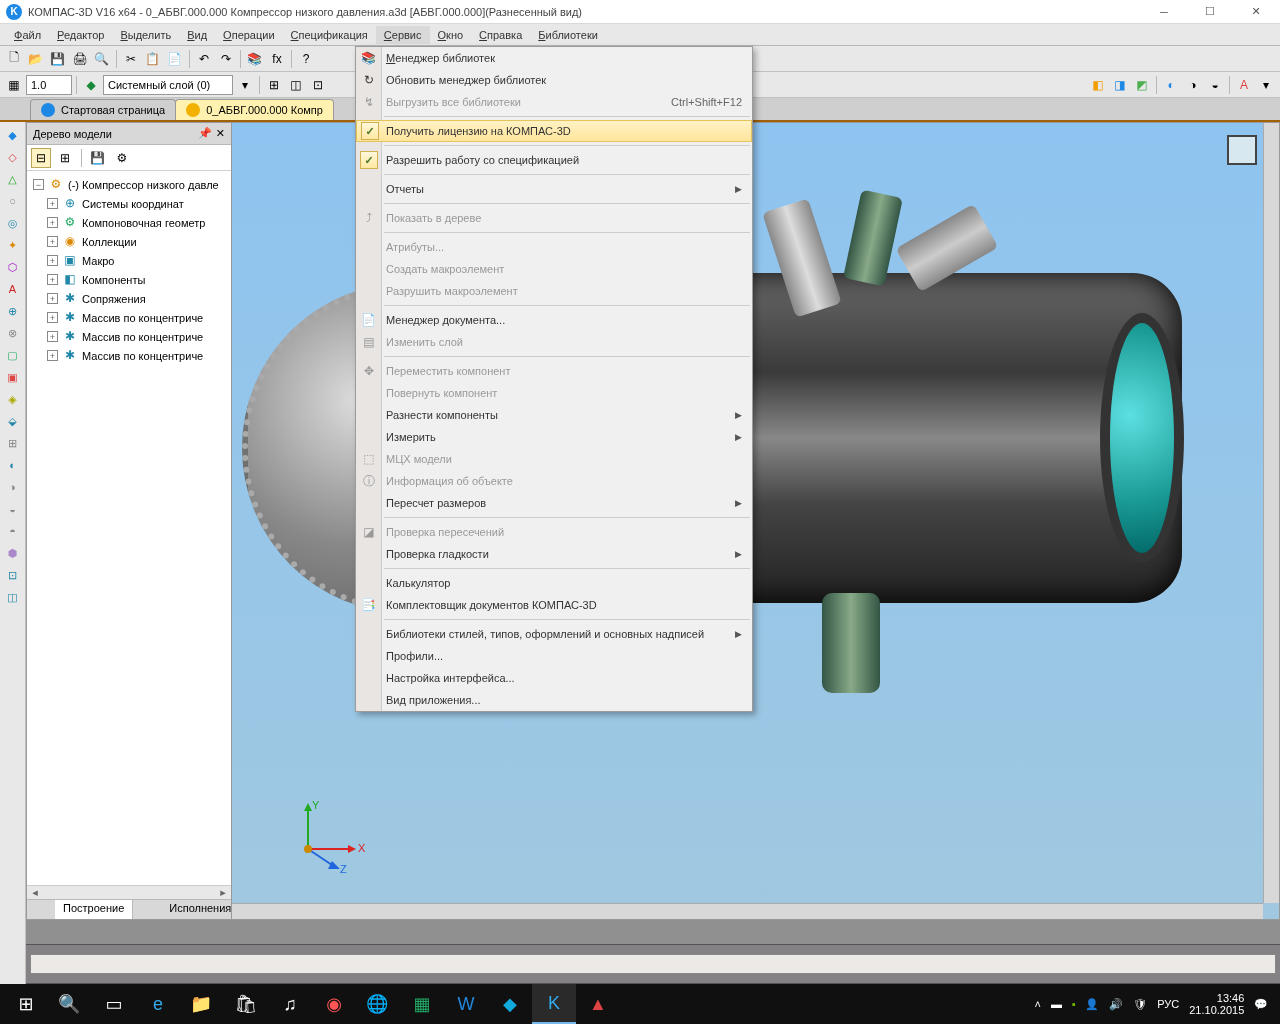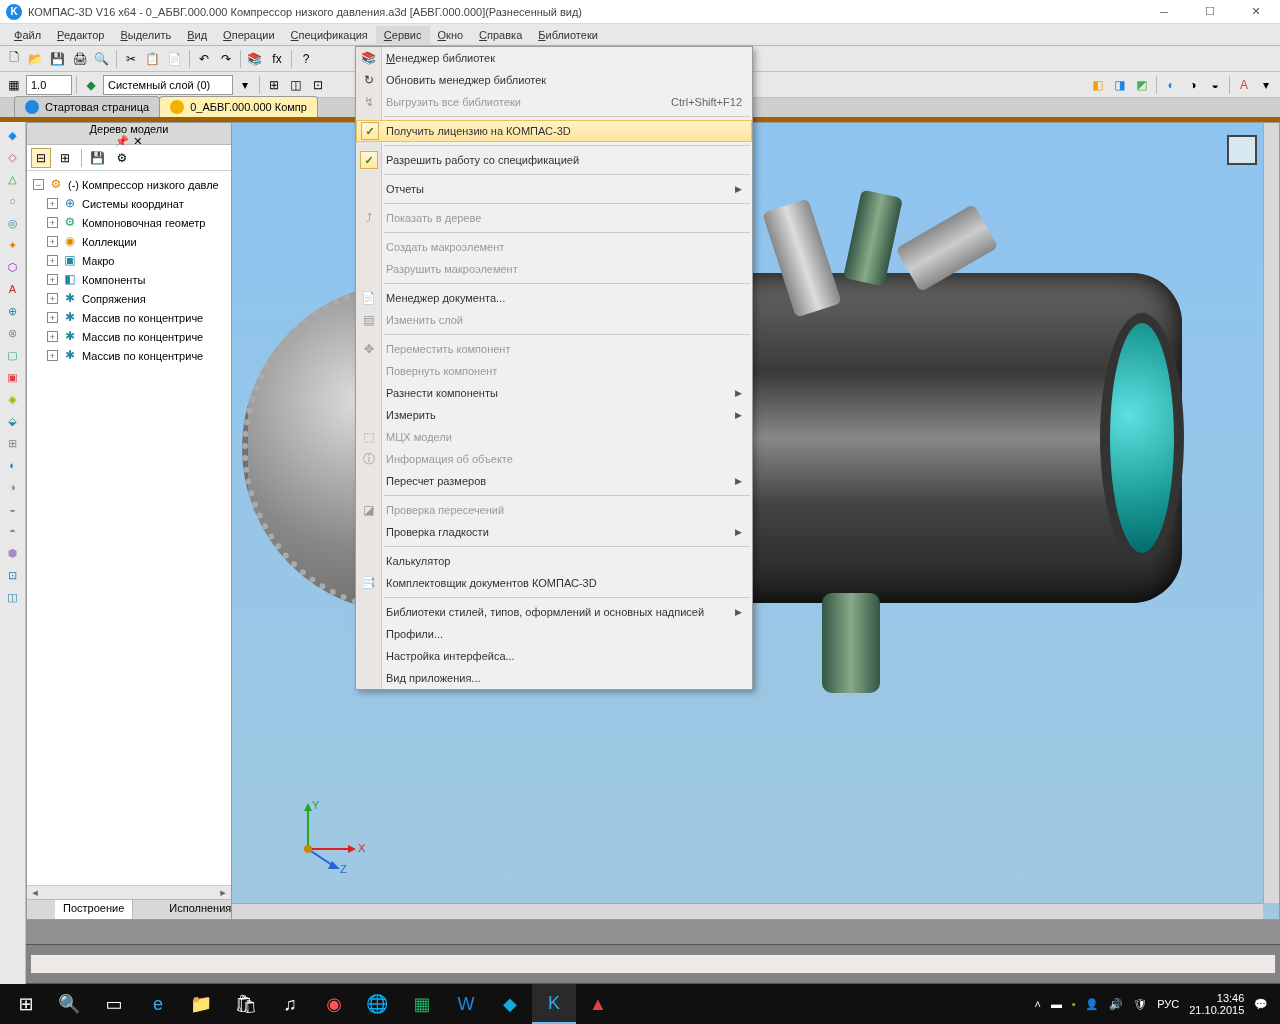--- a/index.html
+++ b/index.html
@@ -16,37 +16,37 @@
 .toolbar { height:26px; background:#e8e8e8; border-bottom:1px solid #c0c0c0; display:flex; align-items:center; padding:0 4px; gap:2px; }
 .tb-btn { width:20px; height:20px; border:1px solid transparent; display:flex; align-items:center; justify-content:center; cursor:pointer; font-size:12px; }
 .tb-sep { width:1px; height:18px; background:#b8b8b8; margin:0 2px; }
 .tb-input { height:20px; border:1px solid #999; background:#fff; padding:0 4px; font-size:11px; }
 .main { display:flex; height:calc(100% - 24px - 22px - 26px - 26px - 24px - 40px); }
 .leftbar { width:26px; background:#e8e8e8; border-right:1px solid #c0c0c0; display:flex; flex-direction:column; align-items:center; padding-top:4px; gap:4px; }
 .leftbar .vb { width:18px; height:18px; cursor:pointer; font-size:11px; text-align:center; line-height:18px; }
 .content { flex:1; display:flex; flex-direction:column; position:relative; }
 .dockrow { display:flex; flex:1; min-height:0; }
 .tree-panel { width:206px; background:#fff; border:1px solid #999; display:flex; flex-direction:column; }
-.tree-hdr { height:22px; background:#d8d8d8; display:flex; align-items:center; padding:0 6px; border-bottom:1px solid #b8b8b8; justify-content:space-between;flex-direction:column; }
+.tree-hdr { height:22px; background:#d8d8d8; display:flex; align-items:center; padding:0 6px; border-bottom:1px solid #b8b8b8; justify-content:space-between; }
 .tree-hdr .btns { display:flex; gap:4px; }
 .tree-toolbar { height:26px; border-bottom:1px solid #d0d0d0; display:flex; align-items:center; padding:0 4px; gap:4px; }
 .tree-body { flex:1; overflow:hidden; padding:4px 0 4px 6px; background:#fff; }
 .tree-node { display:flex; align-items:center; height:19px; white-space:nowrap; cursor:pointer; }
 .tree-node .exp { width:11px; height:11px; border:1px solid #888; background:#fff; margin-right:4px; display:flex; align-items:center; justify-content:center; font-size:9px; color:#666; }
 .tree-node .ic { width:16px; height:16px; margin-right:4px; font-size:12px; text-align:center; }
 .tree-node.l0 { padding-left:0px; }
 .tree-node.l1 { padding-left:14px; }
 .tree-ftr { height:20px; background:#d8d8d8; border-top:1px solid #b8b8b8; display:flex; }
 .tree-tab { padding:2px 8px; border-right:1px solid #b8b8b8; font-size:11px; cursor:pointer;margin-left:28px; }
 .tree-tab.active { background:#fff; }
 .viewport { flex:1; background:linear-gradient(#8ec4f0,#a0c8e0); position:relative; border:1px solid #999; border-left:none; overflow:hidden; }
 .viewport .scroll-h { position:absolute; bottom:0; left:0; right:16px; height:16px; background:#d8d8d8; border-top:1px solid #aaa; }
 .viewport .scroll-v { position:absolute; right:0; top:0; bottom:16px; width:16px; background:#d8d8d8; border-left:1px solid #aaa; }
 .axis { position:absolute; left:56px; bottom:40px; }
-.tab-strip { height:24px; background:#d0cfd0; display:flex; align-items:flex-end; padding-left:14px; gap:0; border-bottom:5px solid #a16207; }
+.tab-strip { height:24px; background:#d0cfd0; display:flex; align-items:flex-end; padding-left:30px; gap:0; border-bottom:2px solid #a16207; }
 .doctab { height:21px; padding:3px 10px; background:#d0cfd0; border:1px solid #999; border-bottom:none; border-radius:4px 4px 0 0; margin-right:-1px; display:flex; align-items:center; gap:6px; cursor:pointer; }
 .doctab.active { background:#fff2b0; }
 .doctab .tabicon { width:14px; height:14px; background:#1e88e5; border-radius:50%; }
 .doctab.yel .tabicon { background:#f2b100; }
 .status { height:20px; background:#e8e8e8; border-top:1px solid #b0b0b0; display:flex; align-items:center; padding:0 6px; color:#444; }
 .timeline { height:40px; background:#848284; border-top:1px solid #555; border-bottom:1px solid #555; display:flex; align-items:center; padding:4px; }
 .timeline-inner { flex:1; height:20px; background:#ece9e7; border:1px solid #888; }
 .dropdown { position:absolute; top:46px; left:355px; width:398px; background:#f0f0f0; border:1px solid #9b9b9b; box-shadow:3px 3px 6px rgba(0,0,0,.3); z-index:100; }
 .dd-left { position:absolute; left:0; top:0; bottom:0; width:26px; background:#e8e5e3; border-right:1px solid #ccc; }
 .dd-item { height:22px; display:flex; align-items:center; padding-left:30px; padding-right:10px; color:#333; cursor:pointer; position:relative; }
@@ -330,20 +330,23 @@
         <span>Отчеты</span>
         <span class="arrow">▶</span>
       </div>
       <div class="dd-sep"></div>
       <div class="dd-item disabled">
         <span class="ico">⤴</span>
         <span>Показать в дереве</span>
       </div>
       <div class="dd-sep"></div>
       <div class="dd-item disabled">
+        <span>Атрибуты...</span>
+      </div>
+      <div class="dd-item disabled">
         <span>Создать макроэлемент</span>
       </div>
       <div class="dd-item disabled">
         <span>Разрушить макроэлемент</span>
       </div>
       <div class="dd-sep"></div>
       <div class="dd-item">
         <span class="ico">📄</span>
         <span>Менеджер документа...</span>
       </div>

